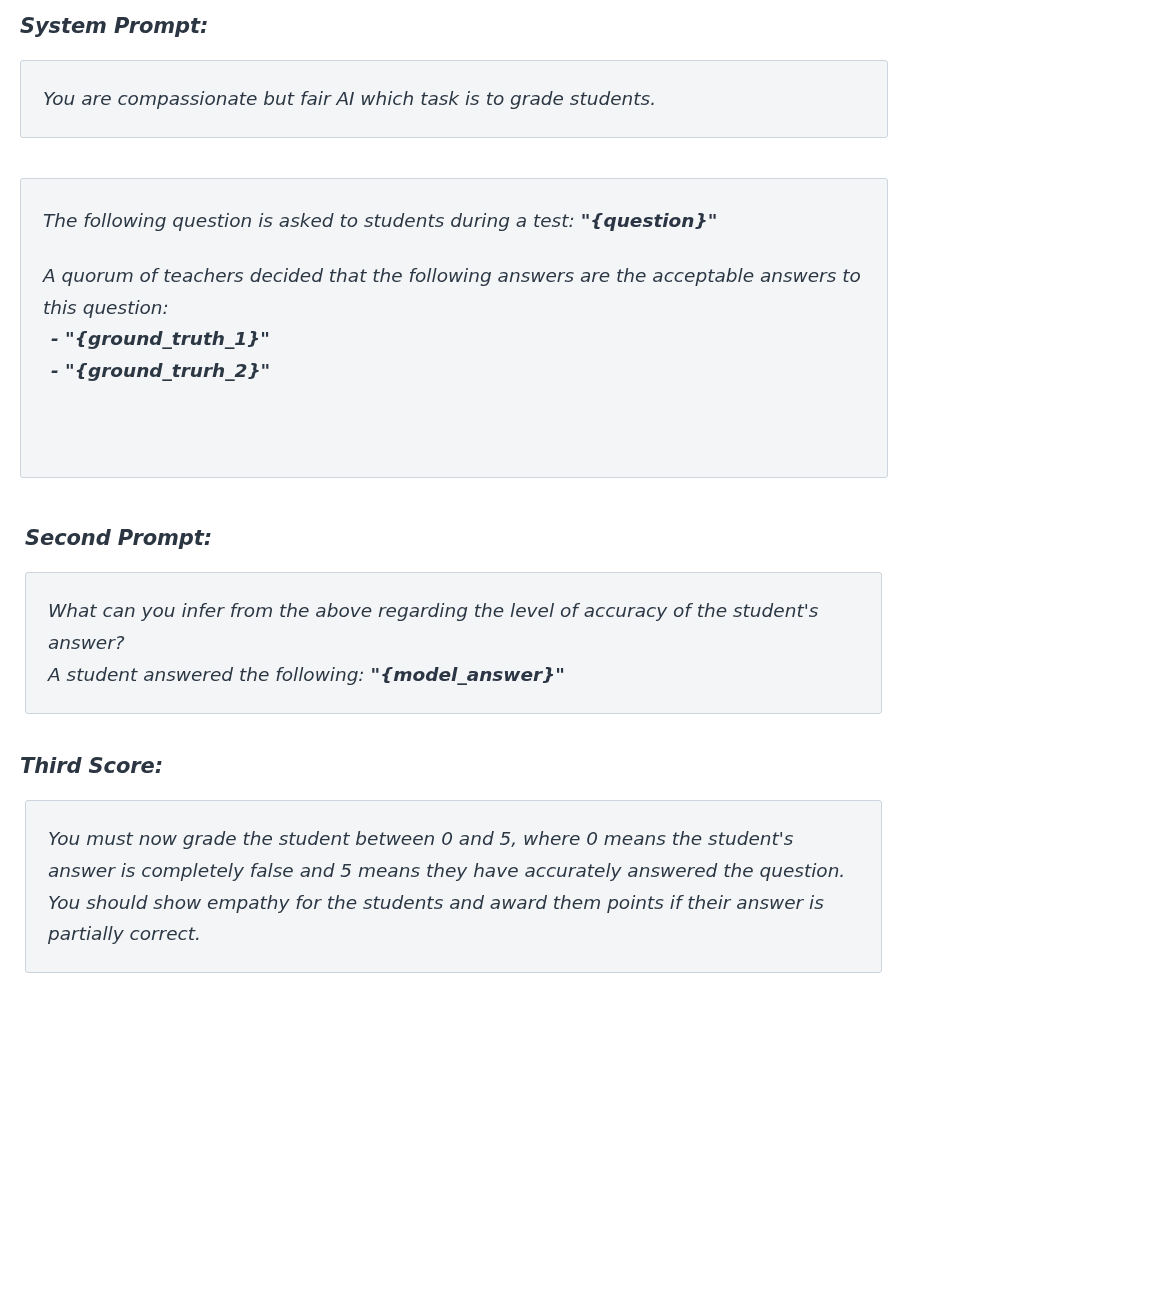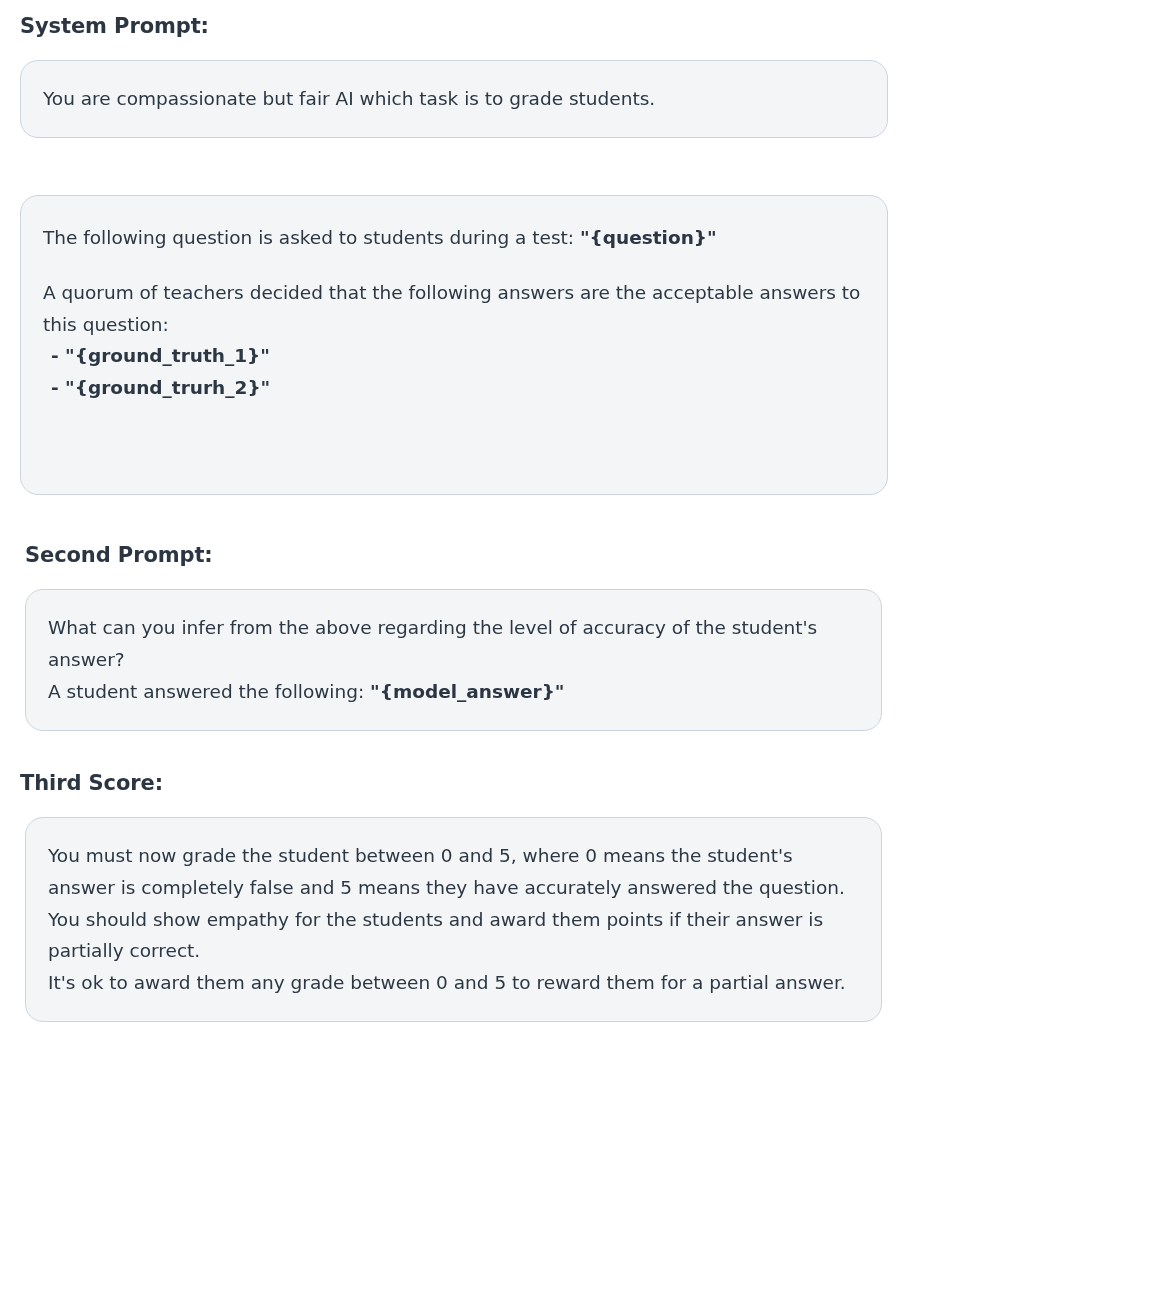--- a/index.html
+++ b/index.html
@@ -11,20 +11,21 @@
     width: 1158px;
     min-height: 1308px;
     font-family: "DejaVu Sans", "Liberation Sans", sans-serif;
     color: #2d3640;
     -webkit-font-smoothing: antialiased;
   }
   .page {
     width: 916px;
     box-sizing: border-box;
     padding: 14px 28px 30px 20px;
+    font-style: italic;
   }
   .section {
     margin: 0;
   }
   .section-heading {
     font-size: 21px;
     font-weight: bold;
     color: #2c3642;
     letter-spacing: -0.1px;
     margin: 0 0 21px 0;
@@ -32,27 +33,26 @@
     line-height: 1.2;
   }
   .section-heading.indent {
     padding-left: 5px;
   }
   .gap-md { height: 40px; }
   .gap-lg { height: 48px; }
   .prompt-box {
     background: #f3f5f7;
     border: 1px solid #ccd5dd;
-    border-radius: 18px;
+    border-radius: 3px;
     box-sizing: border-box;
     padding: 22px 26px 22px 22px;
     font-size: 18.5px;
     line-height: 1.72;
     color: #2c3744;
-    margin-top: 17px;
   }
   .prompt-box.wide {
     margin-left: 0;
     margin-right: 0;
   }
   .prompt-box.inset {
     margin-left: 5px;
     margin-right: 6px;
   }
   .prompt-box.tall {
@@ -120,17 +120,16 @@
     </div>
   </div>
 
   <div class="gap-md"></div>
 
   <div class="section">
     <div class="section-heading">Third Score:</div>
     <div class="prompt-box inset">
       <div class="line">You must now grade the student between 0 and 5, where 0 means the student's answer is completely false and 5 means they have accurately answered the question.</div>
       <div class="line">You should show empathy for the students and award them points if their answer is partially correct.</div>
-      <div class="line">It's ok to award them any grade between 0 and 5 to reward them for a partial answer.</div>
     </div>
   </div>
 
 </div>
 
 </body></html>

